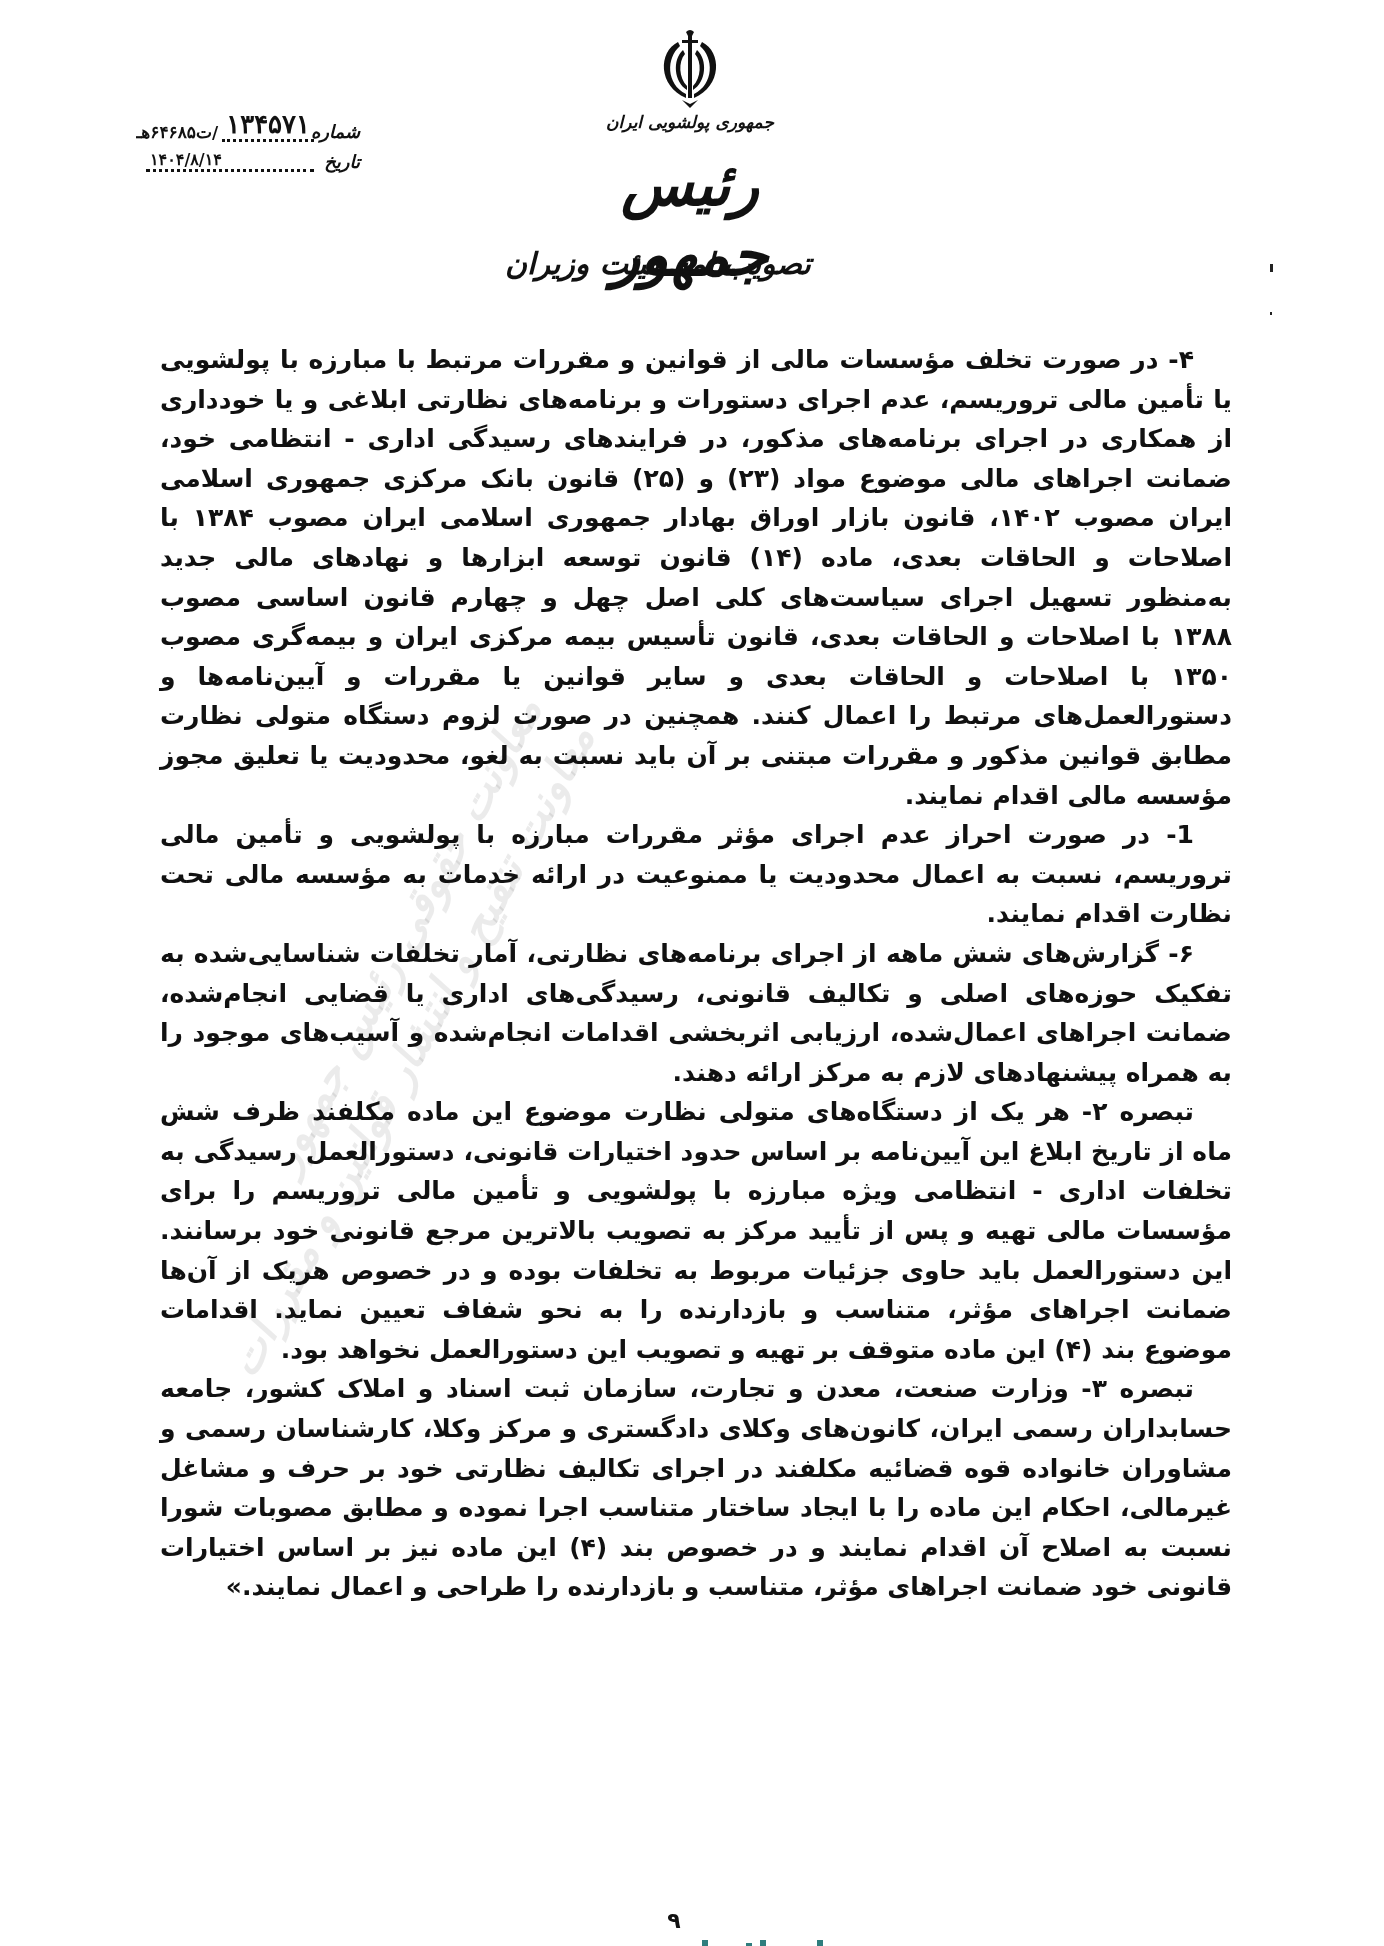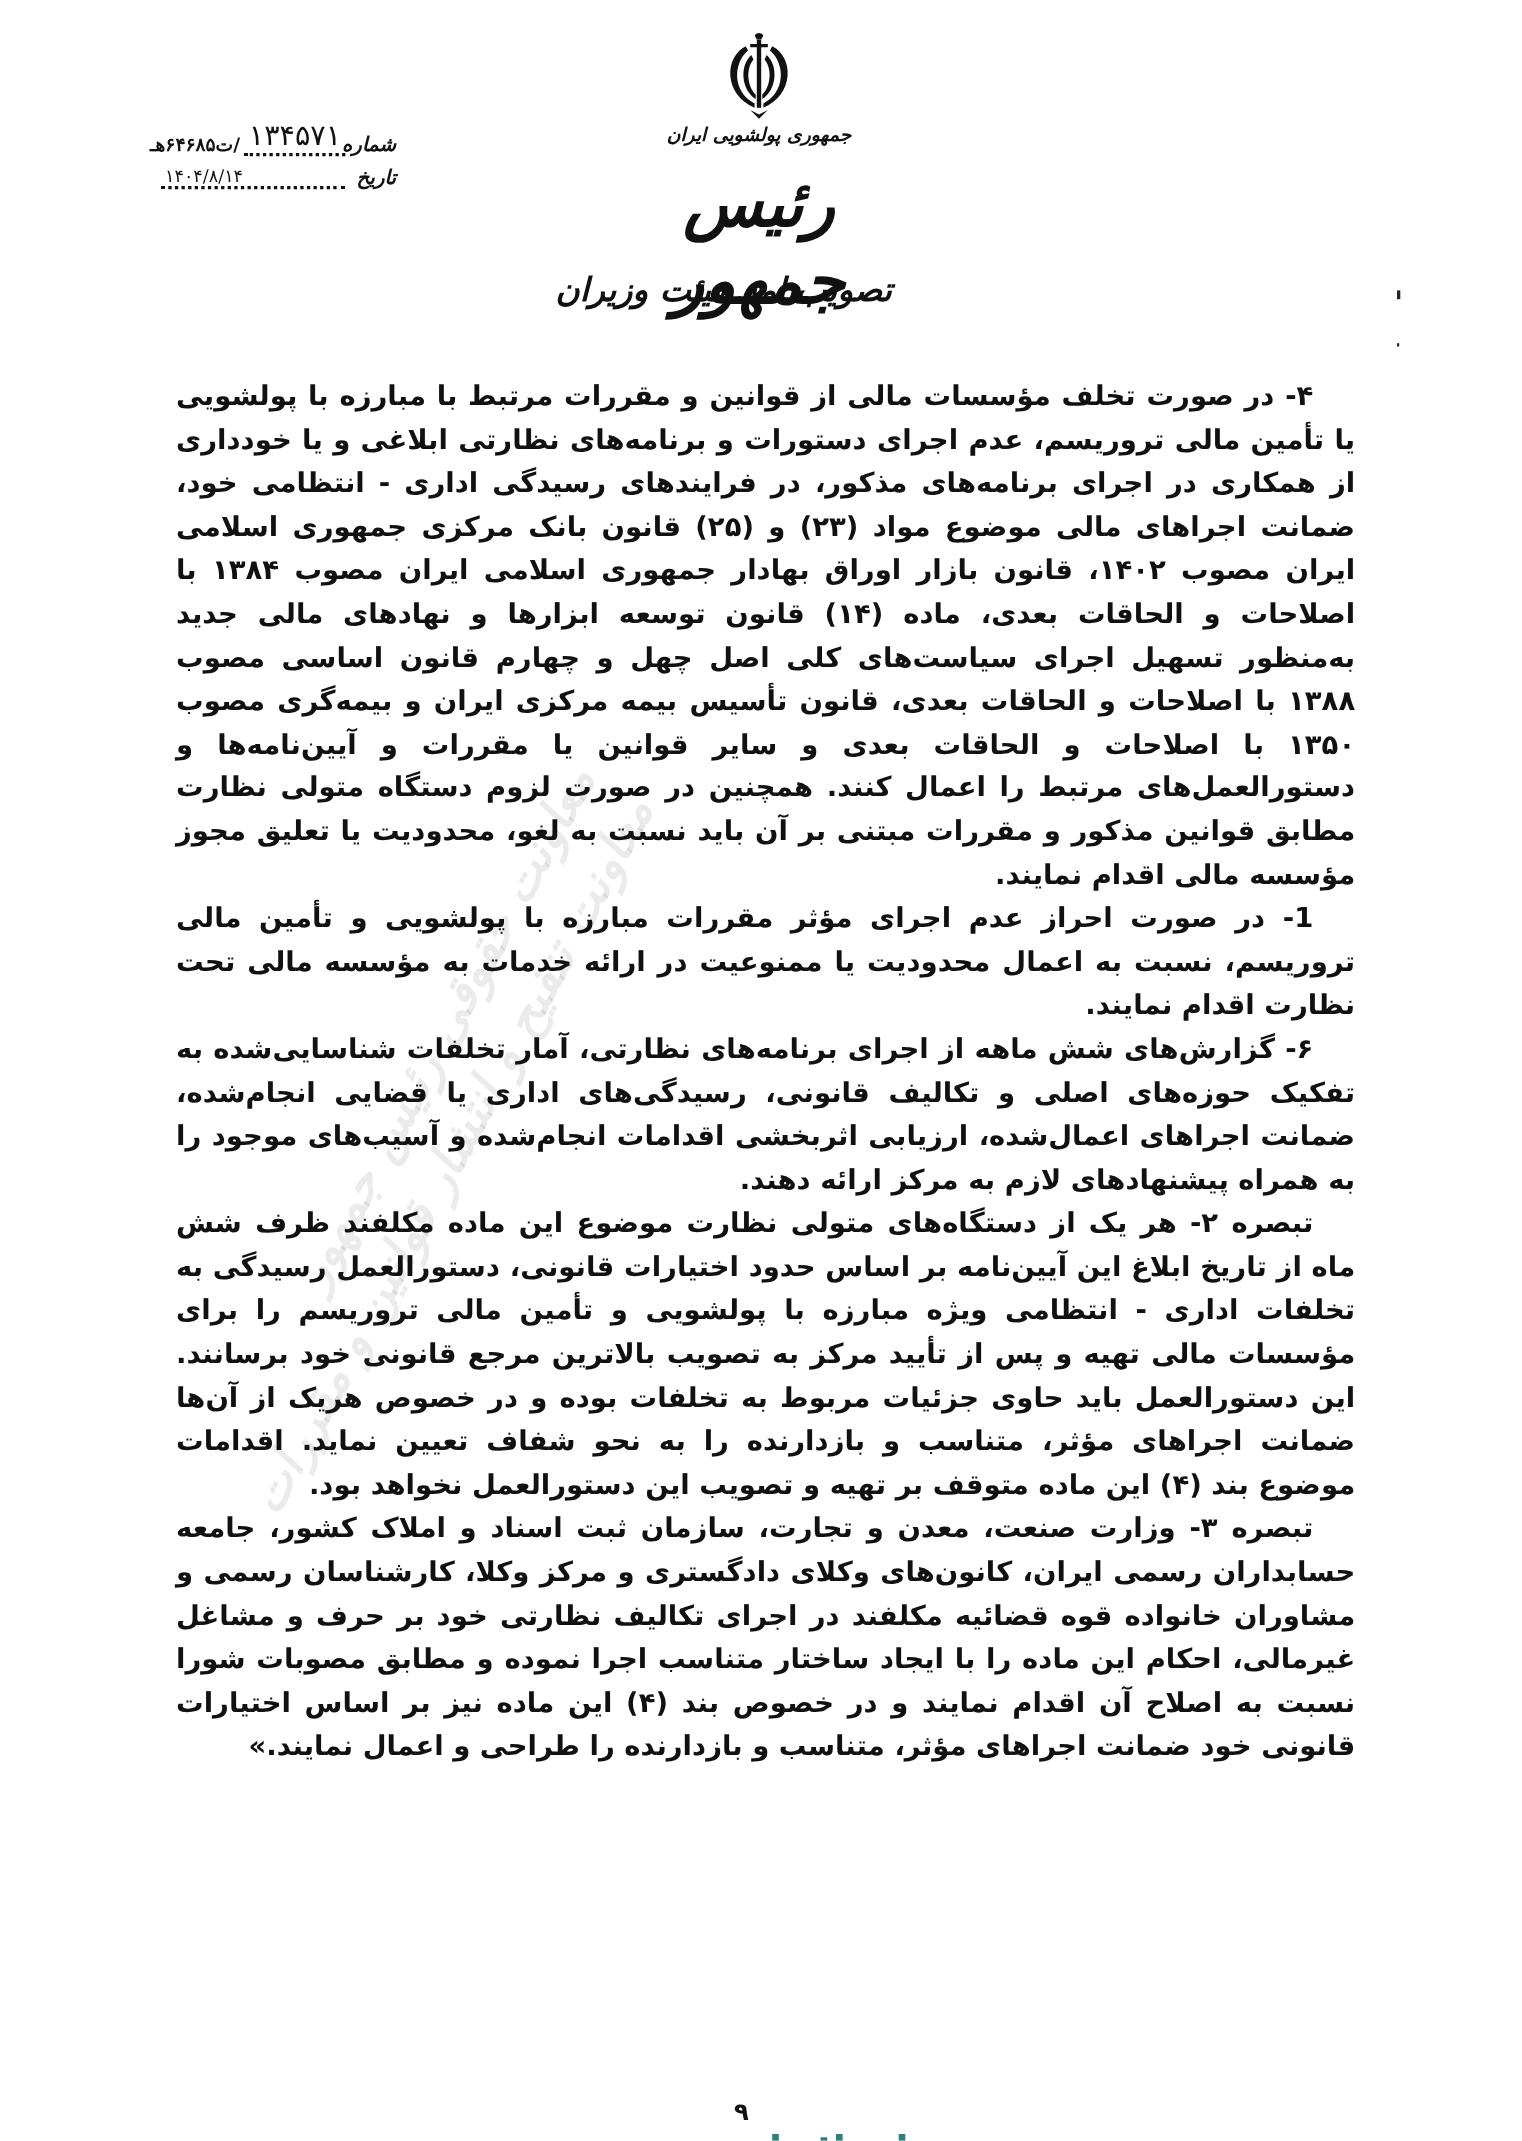--- a/index.html
+++ b/index.html
@@ -75,21 +75,21 @@
   }
   .ref-label {
     font-size: 18px;
     font-style: italic;
     font-weight: bold;
     width: 38px;
     text-align: right;
   }
   .ref-value {
     border-bottom: 3px dotted #111;
-    font-weight: normal;
+    font-weight: bold;
     white-space: nowrap;
     padding: 0 4px;
   }
   .ref-number { font-size: 26px; letter-spacing: 1px; }
   .ref-suffix { font-size: 17px; font-weight: bold; margin-right: -4px; }
   .ref-date { font-size: 16px; min-width: 160px; text-align: left; }
   .margin-mark {
     position: absolute;
     background: #222;
   }

